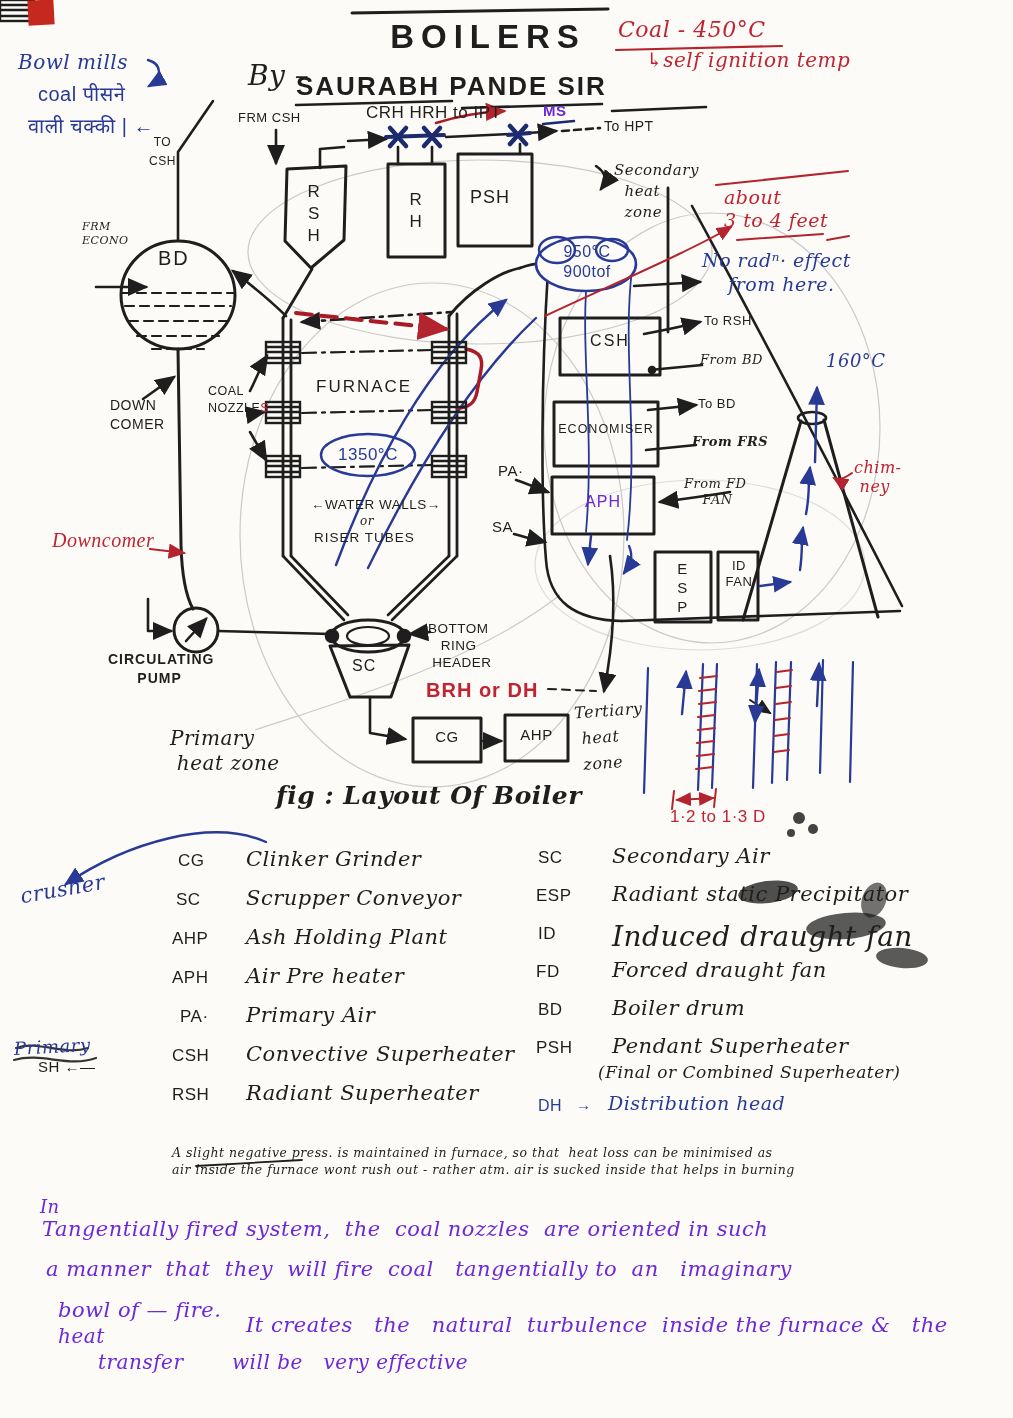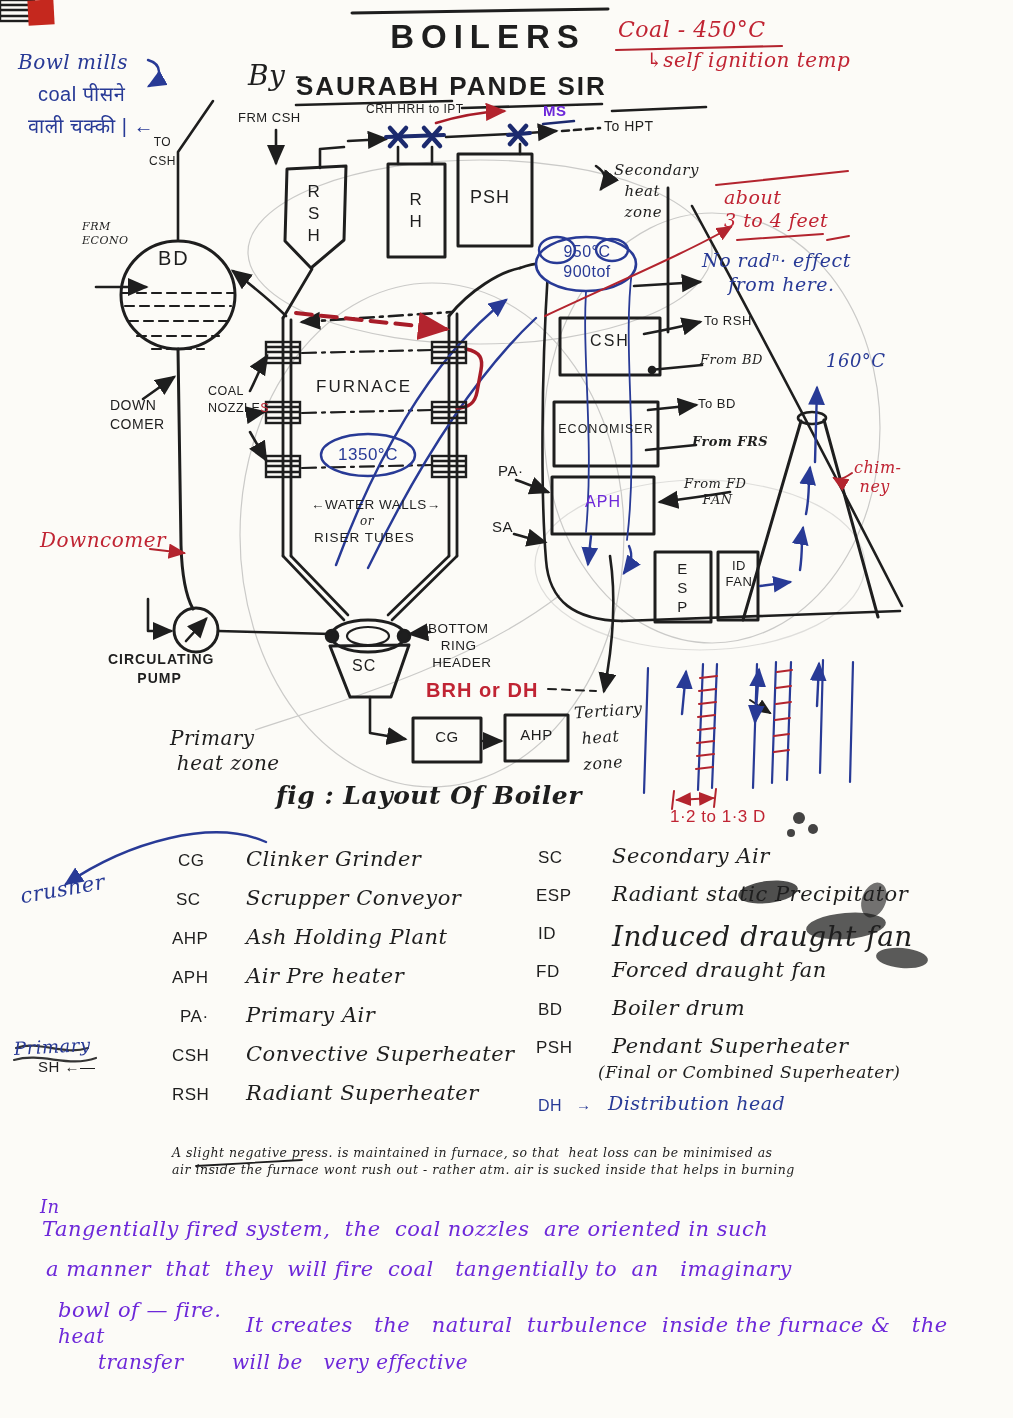--- a/index.html
+++ b/index.html
@@ -242,21 +242,21 @@
 <div class="lbl cur" style="left:248px;top:58px;font-size:28px;">By –</div>
 <div class="lbl b" style="left:296px;top:70px;font-size:26px;letter-spacing:2px;">SAURABH PANDE SIR</div>
 <div class="lbl cur red" style="left:618px;top:16px;font-size:22px;">Coal - 450°C</div>
 <div class="lbl cur red" style="left:646px;top:48px;font-size:20px;">↳self ignition temp</div>
 
 <div class="lbl cur blue" style="left:18px;top:50px;font-size:20px;">Bowl mills</div>
 <div class="lbl blue" style="left:38px;top:82px;font-size:20px;">coal पीसने</div>
 <div class="lbl blue" style="left:28px;top:114px;font-size:20px;">वाली चक्की | ←</div>
 
 <div class="lbl" style="left:238px;top:110px;font-size:13px;">FRM CSH</div>
-<div class="lbl" style="left:366px;top:102px;font-size:12px;">CRH HRH to IPT</div>
+<div class="lbl" style="left:366px;top:102px;font-size:17px;">CRH HRH to IPT</div>
 <div class="lbl navy b" style="left:543px;top:102px;font-size:15px;">MS</div>
 <div class="lbl" style="left:604px;top:118px;font-size:14px;">To HPT</div>
 <div class="lbl c" style="left:149px;top:133px;font-size:12px;line-height:19px;">TO
 CSH</div>
 
 <div class="lbl vert" style="left:303px;top:182px;font-size:17px;letter-spacing:3px;">RSH</div>
 <div class="lbl vert" style="left:405px;top:190px;font-size:17px;letter-spacing:3px;">RH</div>
 <div class="lbl" style="left:470px;top:186px;font-size:18px;letter-spacing:1px;">PSH</div>
 <div class="lbl cur" style="left:614px;top:160px;font-size:15px;line-height:21px;">Secondary
   heat
@@ -268,21 +268,21 @@
 <div class="lbl blue c" style="left:552px;top:242px;width:70px;font-size:16px;line-height:20px;">950°C
 900tof</div>
 <div class="lbl cur blue" style="left:702px;top:248px;font-size:19px;line-height:24px;">No radⁿ· effect
     from here.</div>
 
 <div class="lbl cur" style="left:82px;top:220px;font-size:11px;line-height:14px;">FRM
 ECONO</div>
 <div class="lbl" style="left:158px;top:246px;font-size:20px;letter-spacing:2px;">BD</div>
 <div class="lbl" style="left:110px;top:396px;font-size:14px;line-height:19px;">DOWN
 COMER</div>
-<div class="lbl cur red" style="left:40px;top:528px;font-size:20px;">Downcomer</div>
+<div class="lbl cur red" style="left:52px;top:528px;font-size:20px;font-family:Liberation Serif, serif;">Downcomer</div>
 
 <div class="lbl" style="left:208px;top:383px;font-size:12.5px;line-height:17px;"><span style="display:block">COAL</span><span>NOZZLE</span><span class="red">S</span></div>
 <div class="lbl" style="left:316px;top:376px;font-size:17px;letter-spacing:2px;">FURNACE</div>
 <div class="lbl blue c" style="left:326px;top:444px;width:84px;font-size:17px;">1350°C</div>
 <div class="lbl c" style="left:290px;top:497px;width:172px;font-size:13.5px;">←WATER WALLS→</div>
 <div class="lbl cur" style="left:360px;top:514px;font-size:12px;">or</div>
 <div class="lbl" style="left:314px;top:530px;font-size:13.5px;letter-spacing:1px;">RISER TUBES</div>
 <div class="lbl" style="left:498px;top:462px;font-size:15px;">PA·</div>
 <div class="lbl" style="left:492px;top:518px;font-size:15px;">SA</div>
 

